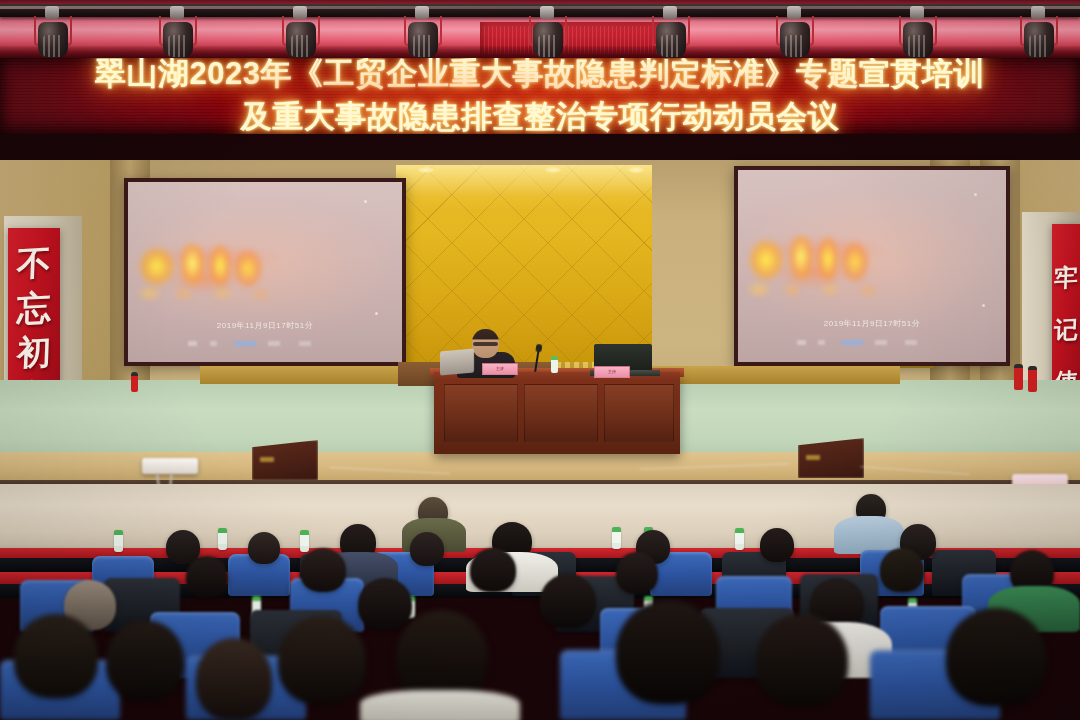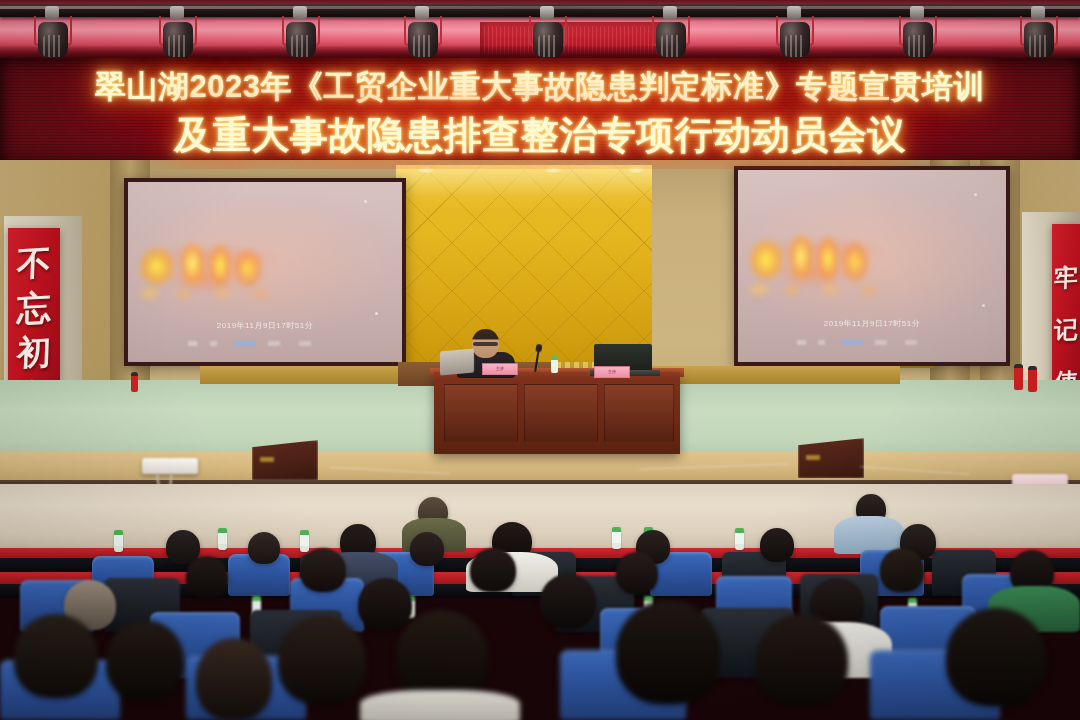--- a/index.html
+++ b/index.html
@@ -53,40 +53,40 @@
     background:linear-gradient(180deg,#e02e3c,#a80f1d);
     box-shadow:inset 0 0 12px rgba(0,0,0,.4);
   }
   .led-box:after{
     content:""; position:absolute; inset:4px;
     background:repeating-linear-gradient(90deg, rgba(255,120,130,.28) 0 1px, transparent 1px 4px);
   }
 
   
   .banner{
-    position:absolute; left:0; top:58px; width:1080px; height:111px;
+    position:absolute; left:0; top:58px; width:1080px; height:76px;
     background:
       radial-gradient(ellipse 70% 110% at 50% 50%, #a3101e 0%, #86101c 45%, #5d0b14 80%, #3d060d 100%);
     box-shadow:inset 0 4px 14px rgba(0,0,0,.45), inset 0 -6px 16px rgba(0,0,0,.6);
     display:flex; flex-direction:column; align-items:center; justify-content:center;
     overflow:hidden;
   }
   .banner:before{
     content:""; position:absolute; inset:0;
     background:repeating-linear-gradient(0deg, rgba(0,0,0,.18) 0 1px, transparent 1px 3px);
     pointer-events:none;
   }
   .banner-line{
     font-size:31px; font-weight:bold; letter-spacing:.5px; line-height:1.38;
     color:#fff8d0; white-space:nowrap; position:relative; z-index:2;
     text-shadow:
       0 0 3px #fff3a8, 0 0 9px #ffcf4e, 0 0 20px #ff8a2a,
       0 0 34px rgba(255,90,30,.85), 0 0 54px rgba(255,40,20,.6);
   }
-  .banner-line.l2{ font-size:38px; }
+  .banner-line.l2{ font-size:31px; }
 
   
   .wall-base{
     position:absolute; left:0; top:160px; width:1080px; height:330px;
     background:linear-gradient(180deg,#b99f6e 0%,#c9b07c 18%,#cdb582 55%,#b99e6d 100%);
   }
   .wall-left{
     position:absolute; left:0; top:160px; width:150px; height:300px;
     background:linear-gradient(110deg,#cbb07a 0%,#bda167 40%,#a98f58 100%);
   }

